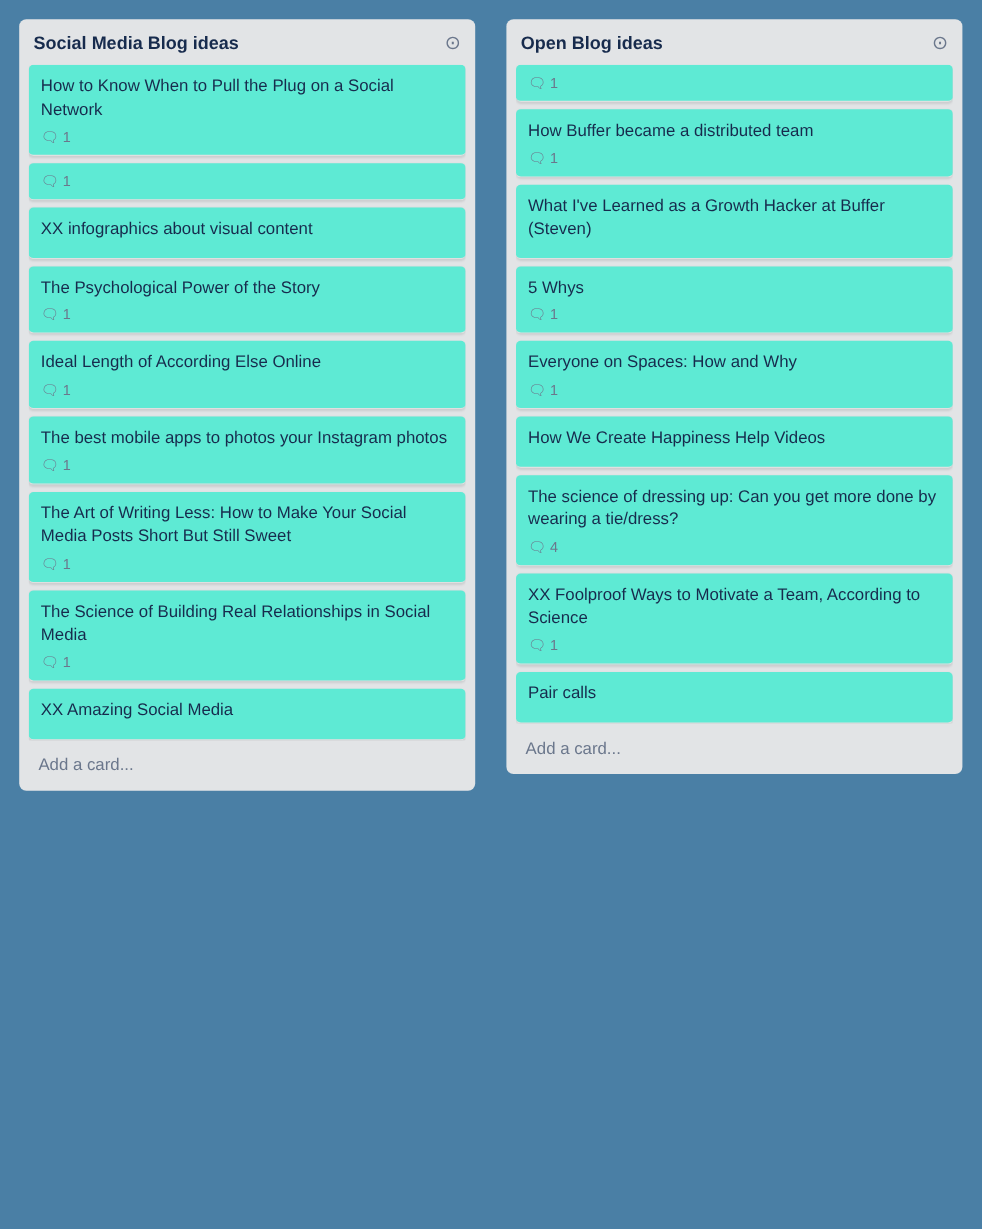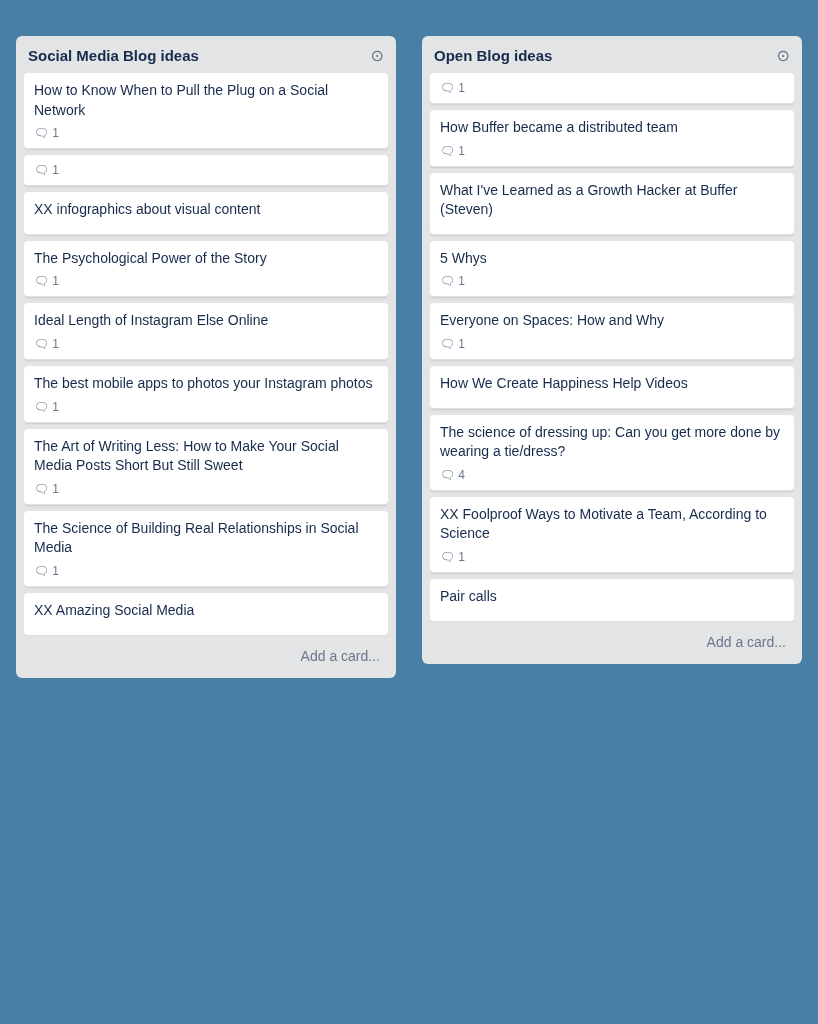--- a/index.html
+++ b/index.html
@@ -12,21 +12,20 @@
       align-items: flex-start;
       padding: 16px;
       min-height: 1024px;
       width: 818px;
     }
 
     .board {
       display: flex;
       gap: 26px;
       align-items: flex-start;
-      margin-top: 20px;
     }
 
     .column {
       background-color: #e2e4e6;
       border-radius: 6px;
       width: 380px;
       padding: 10px 8px 8px 8px;
       display: flex;
       flex-direction: column;
     }
@@ -52,21 +51,21 @@
 
     .cards-container {
       display: flex;
       flex-direction: column;
       gap: 6px;
       overflow-y: auto;
       max-height: 920px;
     }
 
     .card {
-      background-color: #ffffff;
+      background-color: #5eead4;
       border-radius: 4px;
       padding: 8px 10px;
       cursor: pointer;
       box-shadow: 0 1px 2px rgba(0,0,0,0.1);
       border-bottom: 1px solid #e0e0e0;
     }
 
     .card-title {
       font-size: 14px;
       color: #172b4d;
@@ -87,21 +86,20 @@
       color: #6b778c;
     }
 
     .add-card {
       margin-top: 6px;
       padding: 6px 8px;
       color: #6b778c;
       font-size: 14px;
       cursor: pointer;
       border-radius: 4px;
-      text-align: right;
     }
 
     
     .cards-container::-webkit-scrollbar {
       width: 6px;
     }
     .cards-container::-webkit-scrollbar-track {
       background: #e2e4e6;
     }
     .cards-container::-webkit-scrollbar-thumb {
@@ -136,21 +134,21 @@
           <div class="card-title">XX infographics about visual content</div>
         </div>
         <div class="card">
           <div class="card-title">The Psychological Power of the Story</div>
           <div class="card-meta">
             <span class="comment-icon">🗨</span>
             <span>1</span>
           </div>
         </div>
         <div class="card">
-          <div class="card-title">Ideal Length of Instagram Else Online</div>
+          <div class="card-title">Ideal Length of According Else Online</div>
           <div class="card-meta">
             <span class="comment-icon">🗨</span>
             <span>1</span>
           </div>
         </div>
         <div class="card">
           <div class="card-title">The best mobile apps to photos your Instagram photos</div>
           <div class="card-meta">
             <span class="comment-icon">🗨</span>
             <span>1</span>

